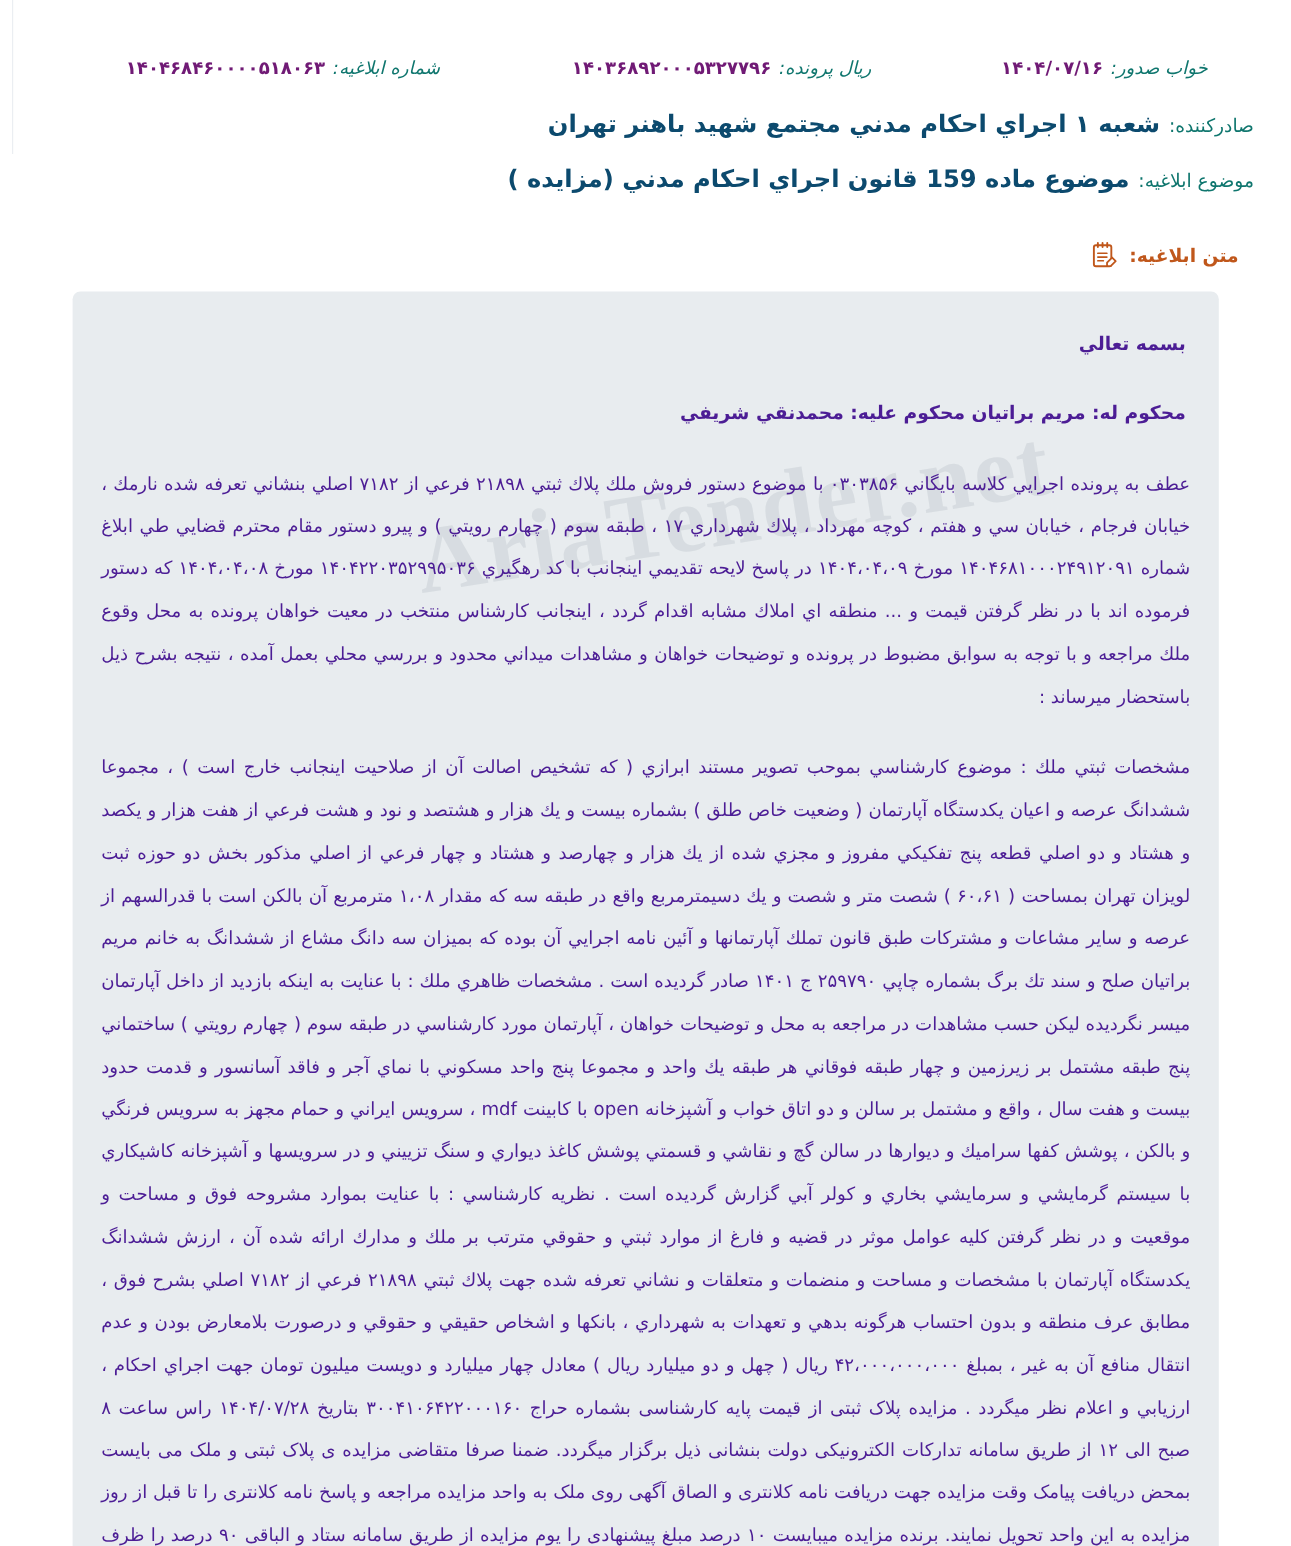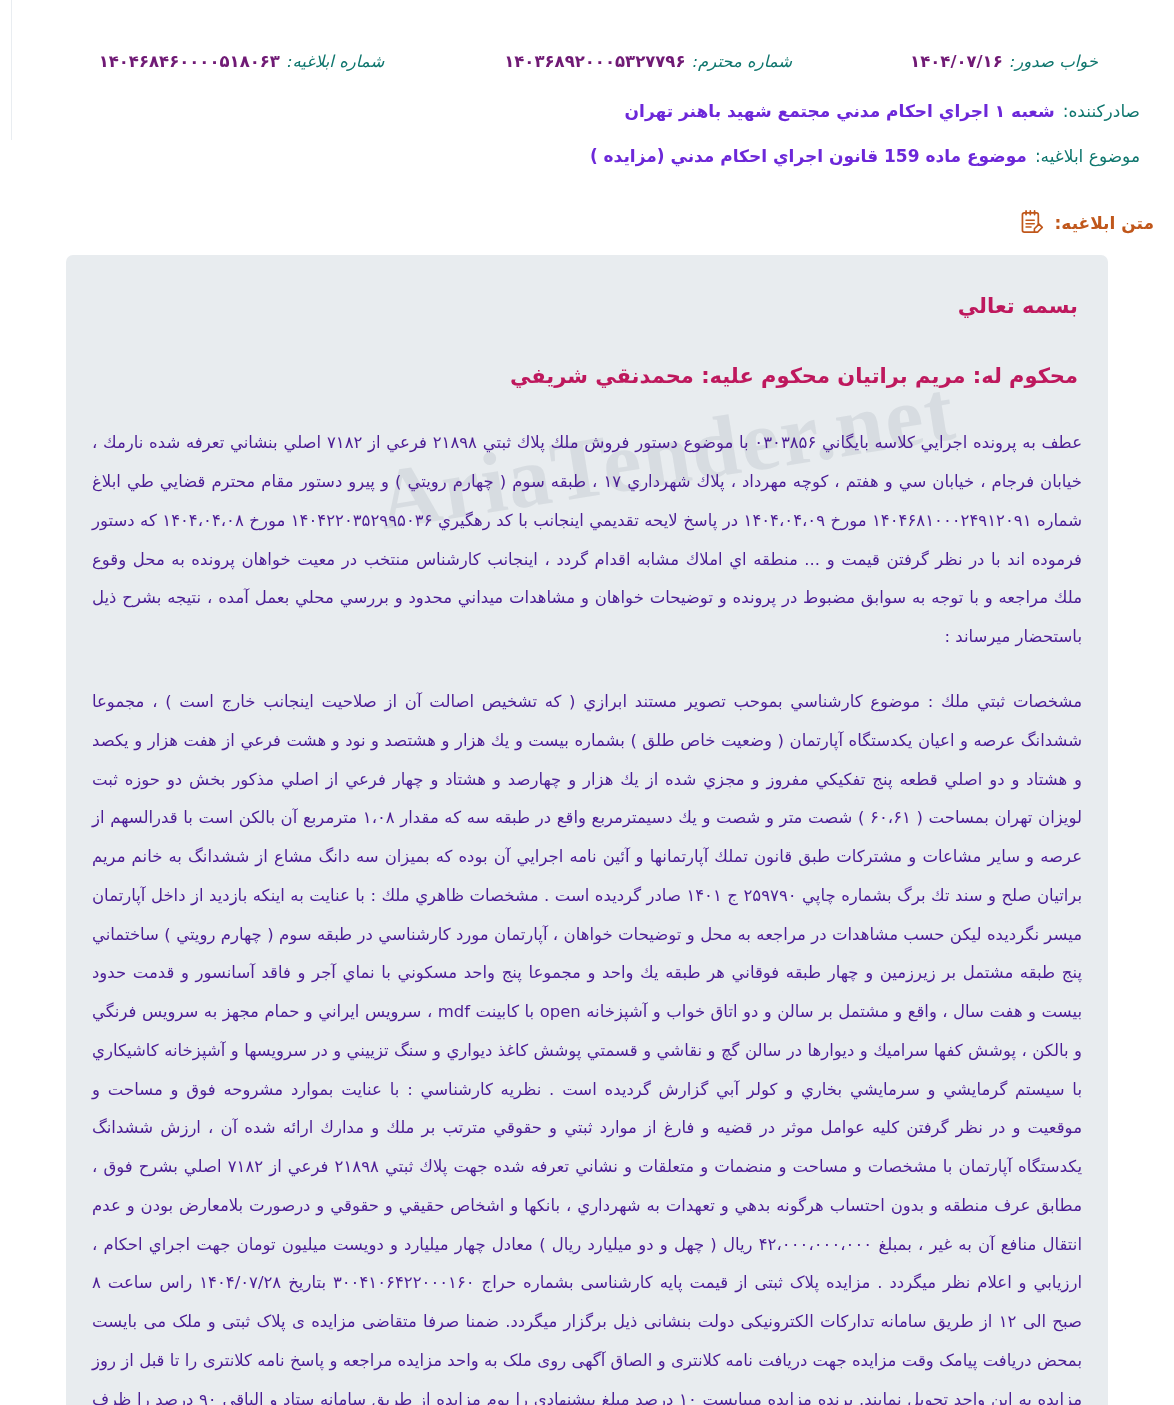--- a/index.html
+++ b/index.html
@@ -73,33 +73,33 @@
     padding-right: 34px;
     white-space: nowrap;
   }
   .line-row.issuer { margin-top: 30px; }
   .line-row.subject { margin-top: 25px; }
   .line-label {
     font-size: 17px;
     color: #0f766e;
   }
   .line-value {
-    font-size: 17px;
-    color: #6d28d9;
+    font-size: 22px;
+    color: #0c4a6e;
     font-weight: bold;
   }
 
   
   .section-title {
     display: flex;
     flex-direction: row;
     align-items: center;
     justify-content: flex-start;
     gap: 9px;
-    padding-right: 20px;
+    padding-right: 48px;
     margin-top: 42px;
   }
   .section-title .txt {
     font-size: 17px;
     font-weight: bold;
     color: #c0571b;
   }
   .doc-icon { width: 29px; height: 29px; display: block; }
 
   
@@ -121,23 +121,23 @@
     letter-spacing: 2px;
     transform: rotate(-9deg);
     pointer-events: none;
     user-select: none;
     white-space: nowrap;
     font-family: "Liberation Serif", serif;
   }
   .lede {
     position: relative;
     z-index: 2;
-    font-size: 21px;
-    font-weight: bold;
-    color: #be185d;
+    font-size: 17px;
+    font-weight: bold;
+    color: #4c1d95;
     margin: 0 0 30px 0;
     padding-right: 4px;
     line-height: 1.7;
   }
   .lede.first { margin-bottom: 34px; }
   .para {
     position: relative;
     z-index: 2;
     text-align: justify;
     text-align-last: right;
@@ -154,21 +154,21 @@
 
 <div class="page">
   <div class="left-rule"></div>
 
   <div class="meta-row">
     <div class="meta-cell c1">
       <span class="meta-label">خواب صدور:</span>
       <span class="meta-value">۱۴۰۴/۰۷/۱۶</span>
     </div>
     <div class="meta-cell c2">
-      <span class="meta-label">شماره محترم:</span>
+      <span class="meta-label">ريال پرونده:</span>
       <span class="meta-value">۱۴۰۳۶۸۹۲۰۰۰۵۳۲۷۷۹۶</span>
     </div>
     <div class="meta-cell c3">
       <span class="meta-label">شماره ابلاغیه:</span>
       <span class="meta-value">۱۴۰۴۶۸۴۶۰۰۰۰۵۱۸۰۶۳</span>
     </div>
   </div>
 
   <div class="line-row issuer">
     <span class="line-label">صادركننده:</span>

